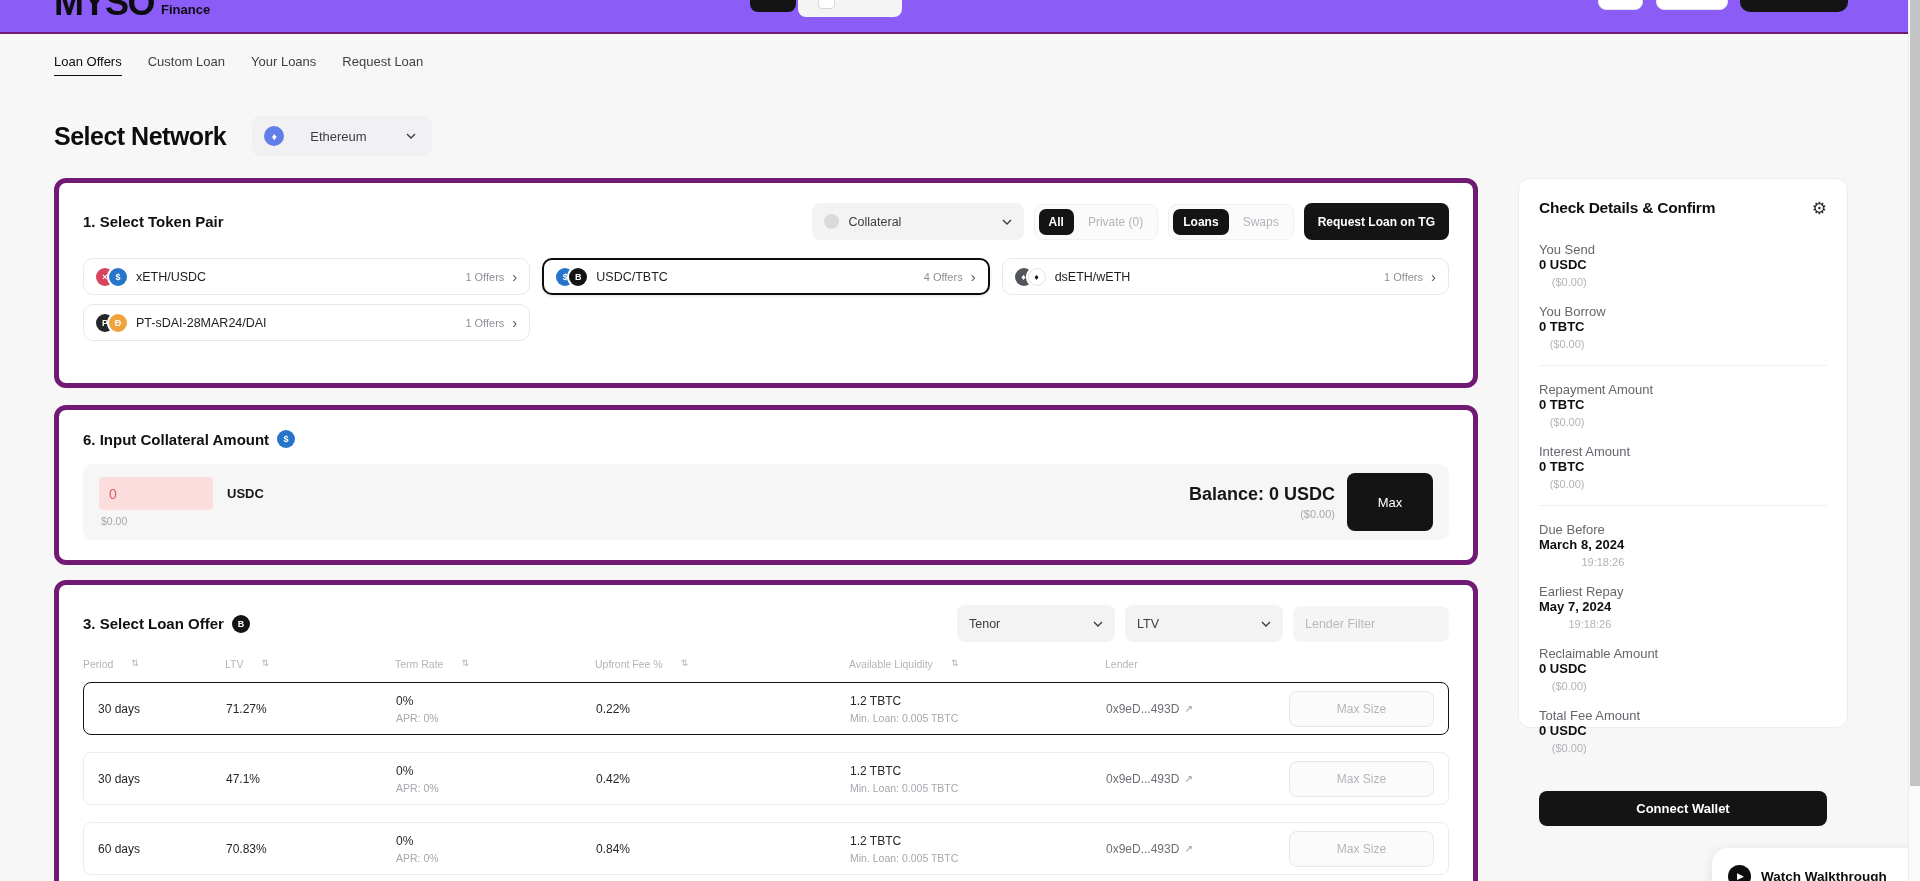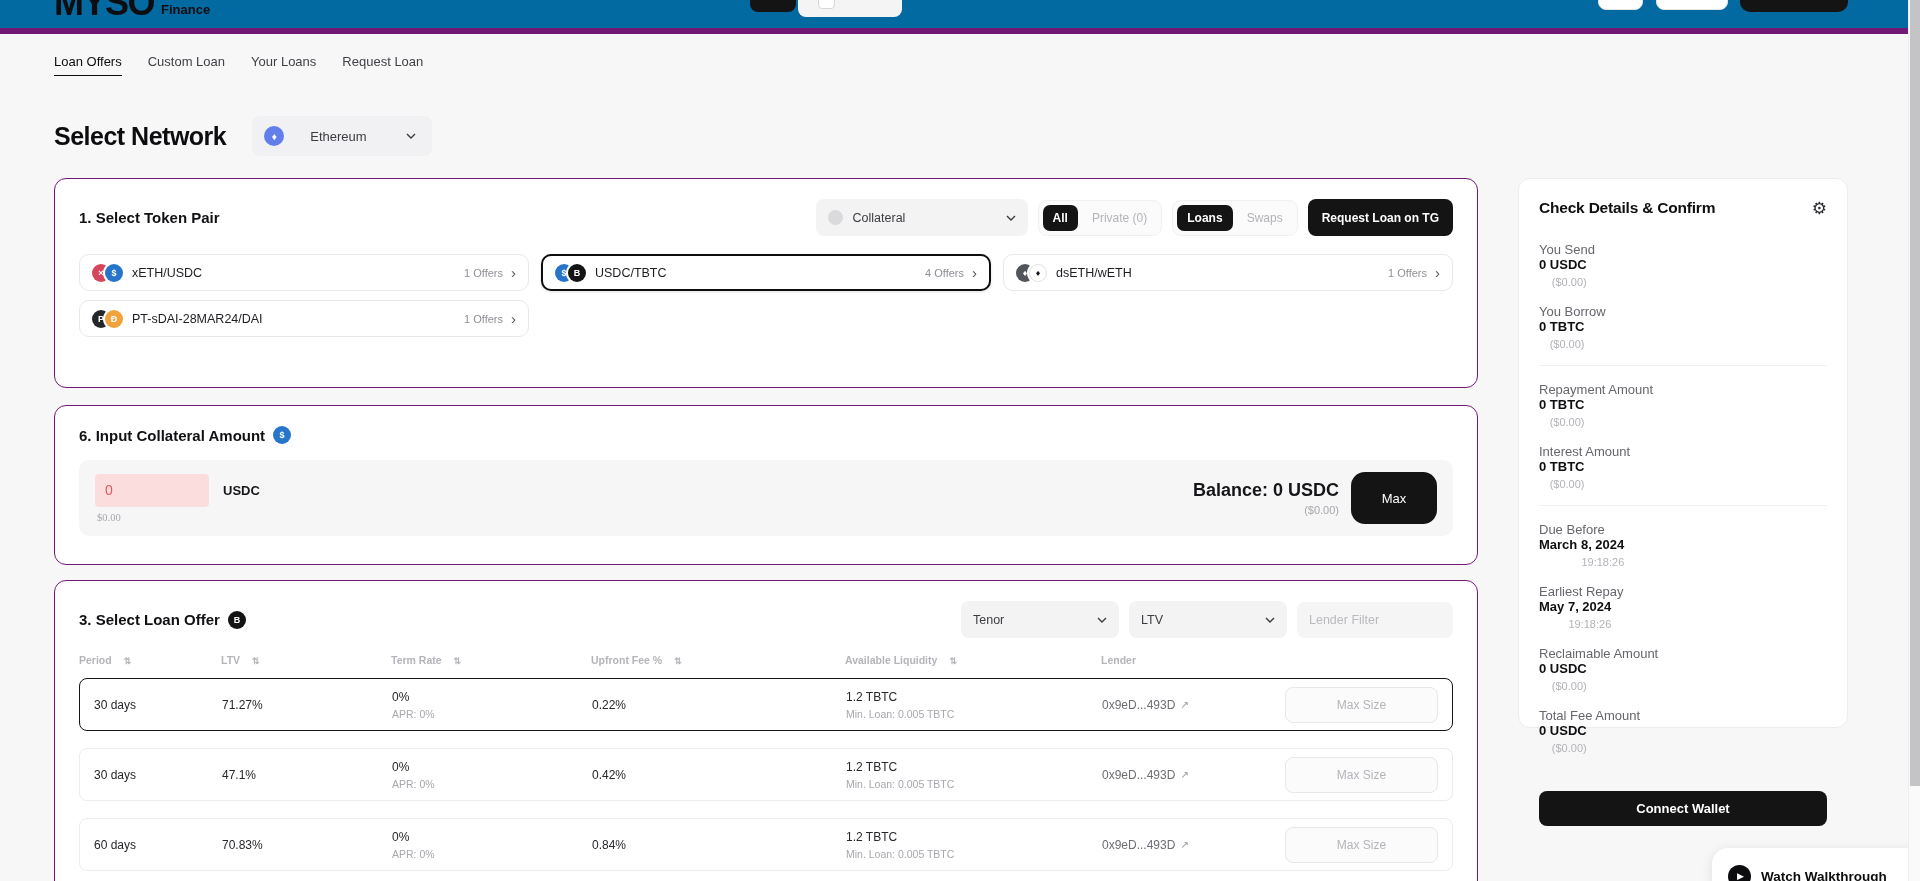--- a/index.html
+++ b/index.html
@@ -1,21 +1,21 @@
 <!DOCTYPE html>
 <html><head>
 <meta charset="utf-8">
 <style>
   * { margin:0; padding:0; box-sizing:border-box; }
   html,body { background:#e8e8e8; }
   body { font-family:"Liberation Sans", sans-serif; color:#1c1c20; }
   .screen { position:relative; width:1920px; height:881px; overflow:hidden; background:#f7f7f8; }
 
   
-  .header { position:absolute; left:0; top:0; width:1908px; height:34px; background:#0369a1; border-bottom:6px solid #701a75; }
+  .header { position:absolute; left:0; top:0; width:1908px; height:34px; background:#8b5cf6; border-bottom:2px solid #701a75; }
   .logo-wrap { position:absolute; left:54px; top:-18px; display:flex; align-items:flex-end; gap:7px; }
   .logo-main { font-size:36px; font-weight:800; letter-spacing:-1.5px; color:#0d0d0f; }
   .logo-sub { font-size:13px; font-weight:600; color:#0d0d0f; padding-bottom:7px; }
   .hdr-dark-btn { position:absolute; left:750px; top:-16px; width:46px; height:28px; background:#141414; border-radius:8px; }
   .hdr-search-box { position:absolute; left:798px; top:-12px; width:104px; height:29px; background:#f4f4f5; border-radius:8px; }
   .hdr-search-box .sq { position:absolute; left:20px; top:6px; width:17px; height:15px; background:#fff; border:1px solid #d7d7db; border-radius:4px; }
   .hdr-btn-1 { position:absolute; left:1598px; top:-20px; width:45px; height:30px; background:#fff; border:1px solid #e3e3e7; border-radius:8px; }
   .hdr-btn-2 { position:absolute; left:1656px; top:-20px; width:72px; height:30px; background:#fff; border:1px solid #e3e3e7; border-radius:8px; }
   .hdr-btn-3 { position:absolute; left:1740px; top:-22px; width:108px; height:34px; background:#141414; border-radius:10px; }
 
@@ -30,21 +30,21 @@
   .network-dd { display:flex; align-items:center; gap:26px; background:#f1f1f3; border-radius:8px; height:40px; padding:0 16px 0 12px; cursor:pointer; }
   .network-dd .net-label { font-size:13px; color:#3c3c42; min-width:70px; }
 
   .chip-circle { border-radius:50%; display:flex; align-items:center; justify-content:center; color:#fff; font-weight:700; flex:0 0 auto; }
   .eth-net { width:20px; height:20px; background:#627EEA; font-size:10px; }
 
   .chev { width:10px; height:10px; flex:0 0 auto; }
   .chev svg { display:block; }
 
   
-  .card { position:absolute; left:54px; width:1424px; background:#fff; border:1px solid #701a75; border-radius:12px; }
+  .card { position:absolute; left:54px; width:1424px; background:#fff; border:5px solid #701a75; border-radius:12px; }
   .card-head { display:flex; align-items:center; justify-content:space-between; padding:20px 24px 0 24px; }
   .sec-title-row { display:flex; align-items:center; gap:8px; }
   .sec-title { font-size:15px; font-weight:700; color:#111114; }
 
   
   .card1 { top:178px; height:210px; }
   .filters { display:flex; align-items:center; gap:10px; }
   .dd-box { display:flex; align-items:center; gap:10px; background:#f3f3f4; border-radius:8px; height:37px; padding:0 12px; width:212px; cursor:pointer; }
   .dd-dot { width:15px; height:15px; border-radius:50%; background:#dadadd; flex:0 0 auto; }
   .dd-label { font-size:12.5px; color:#3c3c42; flex:1; }
@@ -72,34 +72,34 @@
 
   
   .card2 { top:405px; height:160px; }
   .icon-usdc-sm { width:18px; height:18px; background:#2775CA; font-size:9px; }
   .icon-tbtc-sm { width:18px; height:18px; background:#141414; font-size:9px; }
   .amount-panel { margin:16px 24px 0 24px; background:#f6f6f7; border-radius:10px; height:76px; display:flex; align-items:center; padding:0 16px; }
   .amount-left { display:flex; flex-direction:column; }
   .amount-line { display:flex; align-items:center; }
   .amount-input { width:114px; height:33px; background:#fbdddd; border:none; border-radius:4px; color:#dd5c5c; font-size:14px; padding:0 10px; font-family:"Liberation Sans", sans-serif; outline:none; }
   .amount-token { font-size:13px; font-weight:700; color:#16161a; margin-left:14px; }
-  .amount-usd { font-size:10.5px; color:#a7a7ae; margin-top:5px; padding-left:2px;font-family:Liberation Serif, serif; }
+  .amount-usd { font-size:10.5px; color:#a7a7ae; margin-top:5px; padding-left:2px; }
   .amount-right { margin-left:auto; display:flex; align-items:center; gap:12px; }
   .bal-col { text-align:right; }
   .bal-main { font-size:18px; font-weight:700; color:#16161a; }
   .bal-usd { font-size:11px; color:#a7a7ae; margin-top:3px; }
-  .max-btn { width:86px; height:52px; background:#141414; color:#fff; font-size:13px; border:none; border-radius:14px; cursor:pointer; font-family:"Liberation Sans", sans-serif; }
+  .max-btn { width:86px; height:58px; background:#141414; color:#fff; font-size:13px; border:none; border-radius:8px; cursor:pointer; font-family:"Liberation Sans", sans-serif; }
 
   
   .card3 { top:580px; height:320px; }
   .dd-sm { width:158px; }
   .lender-input { width:156px; height:36px; background:#f5f5f6; border:none; border-radius:8px; font-size:12.5px; padding:0 12px; color:#3c3c42; font-family:"Liberation Sans", sans-serif; outline:none; }
   .lender-input::placeholder { color:#b9b9bf; }
   .tbl-head { display:grid; grid-template-columns:142px 170px 200px 254px 256px 183px 1fr; margin:16px 24px 0 24px; }
-  .th { font-size:10.5px; color:#b4b4ba; display:flex; align-items:flex-end; gap:12px;font-weight:bold; }
+  .th { font-size:10.5px; color:#b4b4ba; display:flex; align-items:flex-start; gap:18px; }
   .sort-ic { font-size:9px; color:#b4b4ba; }
   .tbl-rows { margin:0 24px; }
   .offer-row { display:grid; grid-template-columns:128px 170px 200px 254px 256px 183px 1fr; align-items:center; height:53px; border:1px solid #ececee; border-radius:8px; background:#fff; padding:0 14px; margin-top:17px; cursor:pointer; }
   .offer-row.selected { border:1.5px solid #141414; margin-top:12px; }
   .cell-main { font-size:12px; color:#26262b; }
   .cell-sub { font-size:10.5px; color:#a7a7ae; margin-top:4px; }
   .lender-cell { display:flex; align-items:center; gap:5px; font-size:12px; color:#6d6d74; }
   .ext-ic { font-size:10px; color:#8f8f96; }
   .maxsize-btn { height:36px; width:100%; background:#fbfbfc; border:1px solid #e7e7e9; border-radius:8px; color:#b4b4ba; font-size:12px; cursor:pointer; font-family:"Liberation Sans", sans-serif; }
 

